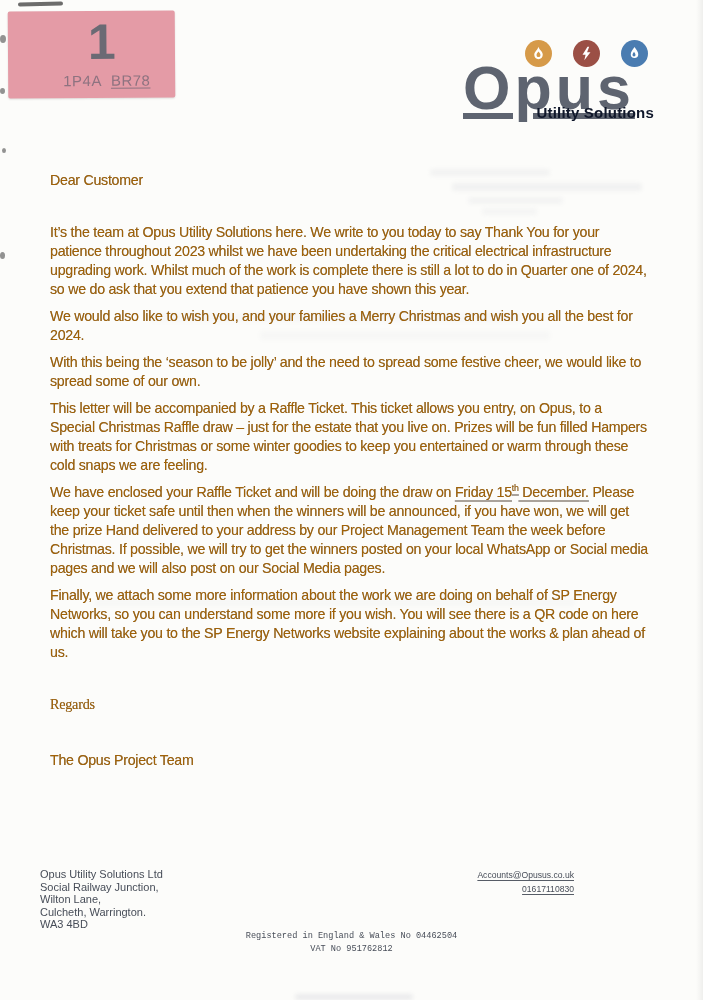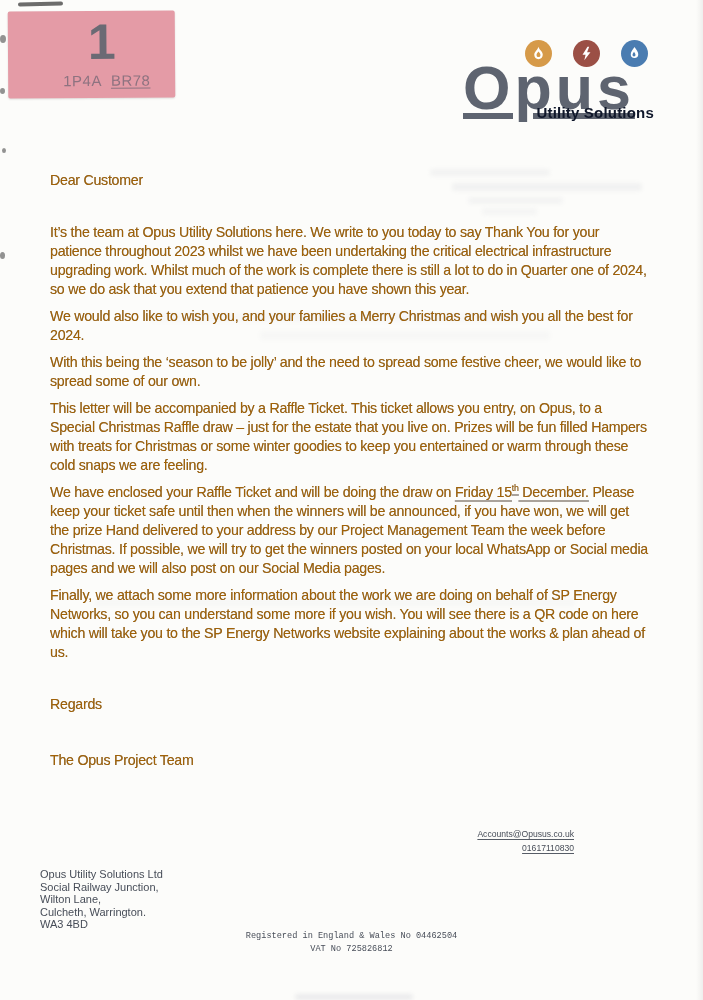--- a/index.html
+++ b/index.html
@@ -40,27 +40,27 @@
   
   .letter { position:absolute; left:50px; top:171px; width:600px;
     font-size:14.2px; line-height:19px; letter-spacing:-.25px; color:#a16207;
     text-shadow:0 0 .4px rgba(60,64,72,.55); }
   .letter p { margin:0; }
   .salutation { margin-bottom:33px !important; }
   .para { margin-bottom:8px !important; }
   .para sup { font-size:.62em; line-height:0; }
   .u { text-decoration:underline; text-decoration-color:#a9a29a;
        text-decoration-thickness:1.5px; text-underline-offset:3px; }
-  .closing { margin-top:33px !important; }
+  .closing { margin-top:33px !important;font-family:Liberation Serif, serif; }
   .signature { margin-top:37px !important; }
 
   
   .footer-address { position:absolute; left:40px; top:868px;
     font-size:11px; line-height:12.6px; color:#474d58; }
-  .footer-contact { position:absolute; right:129px; top:828px; text-align:right;
+  .footer-contact { position:absolute; right:129px; top:869px; text-align:right;
     font-size:8.6px; line-height:13.5px; color:#474d58; }
   .footer-contact div { text-decoration:underline; text-decoration-color:#565c66;
     text-underline-offset:1.5px; }
   .footer-reg { position:absolute; left:0; width:100%; top:930px; text-align:center;
     font-size:8.6px; line-height:12.5px; color:#474d58;font-family:Liberation Mono, monospace; }
 </style>
 </head>
 <body>
 
 <div class="page">
@@ -134,16 +134,16 @@
       <div>WA3 4BD</div>
     </div>
 
   <div class="footer-contact">
     <div>Accounts@Opusus.co.uk</div>
     <div>01617110830</div>
   </div>
 
   <div class="footer-reg">
     <div>Registered in England &amp; Wales No 04462504</div>
-    <div>VAT No 725826812</div>
+    <div>VAT No 951762812</div>
   </div>
 
 </div>
 
 </body></html>

